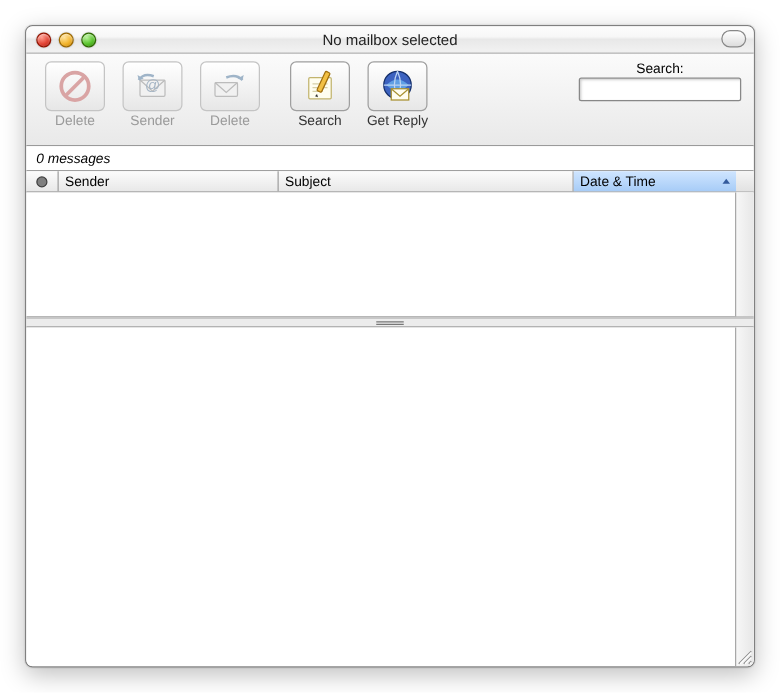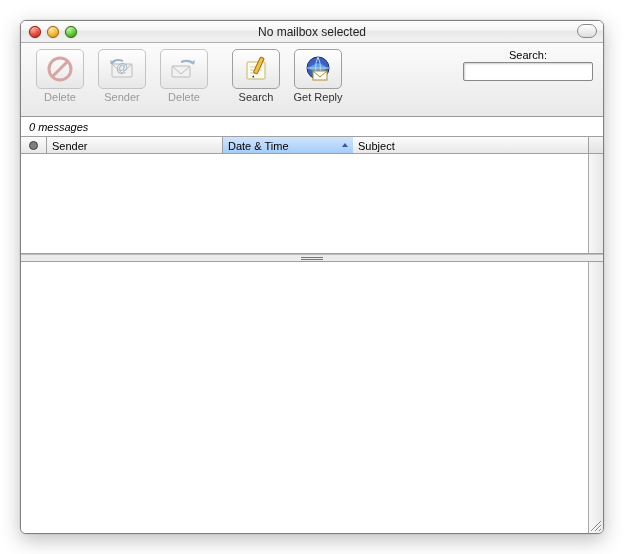--- a/index.html
+++ b/index.html
@@ -260,29 +260,29 @@
 
   <div class="headers">
     <div class="hcol flag">
       <svg width="11" height="11" viewBox="0 0 11 11">
           <circle cx="5.5" cy="5.5" r="4" fill="#808080" stroke="#404040"></circle>
         </svg>
     </div>
     <div class="hcol sender">
         <span>Sender</span>
       </div>
+    <div class="hcol subject">
+        <span>Subject</span>
+      </div>
     <div class="hcol date">
       <span>Date &amp; Time</span>
       <svg class="sort" width="8" height="8" viewBox="0 0 8 8">
           <path d="M1 6 L4 2 L7 6 Z" fill="#335a9c"></path>
         </svg>
     </div>
-    <div class="hcol subject">
-        <span>Subject</span>
-      </div>
     <div class="hcol tail"></div>
   </div>
 
   <div class="list">
     <div class="scrollbar"></div>
   </div>
 
   <div class="splitter">
     <div class="grip"></div>
   </div>

